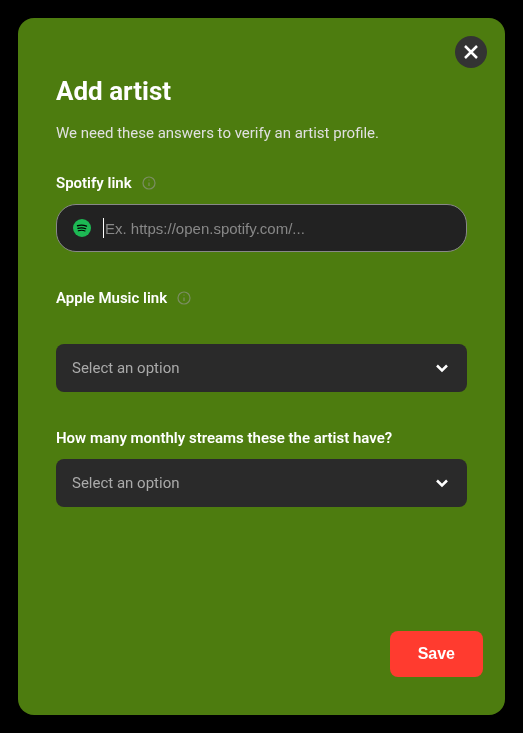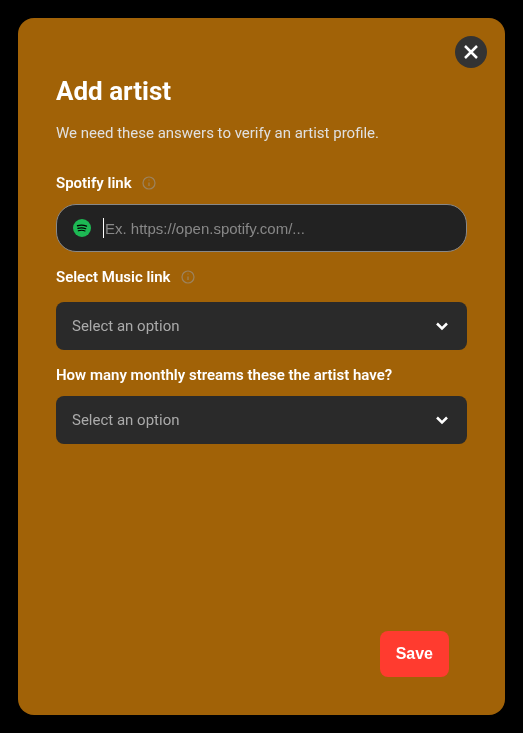--- a/index.html
+++ b/index.html
@@ -13,21 +13,21 @@
       font-family: -apple-system, BlinkMacSystemFont, 'Segoe UI', Roboto, Helvetica, Arial, sans-serif;
       width: 523px;
       height: 733px;
       display: flex;
       align-items: center;
       justify-content: center;
       padding: 18px;
     }
     
     .modal {
-      background: #a16207;
+      background: #4d7c0f;
       border-radius: 16px;
       width: 100%;
       height: 100%;
       padding: 38px;
       position: relative;
       color: #fff;
     }
     
     .close-btn {
       position: absolute;
@@ -59,21 +59,21 @@
     }
     
     .subtitle {
       font-size: 15px;
       color: #e0e0e0;
       margin-bottom: 32px;
       margin-top: 12px;
     }
     
     .field {
-      margin-bottom: 16px;
+      margin-bottom: 37px;
     }
     
     .label-row {
       display: flex;
       align-items: center;
       gap: 10px;
       margin-bottom: 12px;
     }
     
     .label {
@@ -148,26 +148,26 @@
       width: 18px;
       height: 18px;
       stroke: #fff;
       stroke-width: 2.5;
       fill: none;
     }
     
     .save-btn {
       position: absolute;
       bottom: 38px;
-      right: 56px;
+      right: 22px;
       background: #ff3b2f;
       color: #fff;
       border: none;
       border-radius: 8px;
-      padding: 14px 16px;
+      padding: 14px 28px;
       font-size: 16px;
       font-weight: 600;
       cursor: pointer;
     }
     
     .text-cursor {
       width: 1px;
       height: 20px;
       background: #fff;
       position: absolute;
@@ -209,21 +209,21 @@
           <path d="M7 15.8 Q12 14.3 16 16" stroke="#000" stroke-width="1.4" fill="none" stroke-linecap="round"></path>
         </svg>
       </span>
       <div class="text-cursor"></div>
       <input type="text" class="text-input" placeholder="Ex. https://open.spotify.com/..." style="">
     </div>
   </div>
 
   <div class="field">
     <div class="label-row">
-      <span class="label">Select Music link</span>
+      <span class="label">Apple Music link</span>
       <span class="info-icon">
         <svg viewBox="0 0 14 14" width="14" height="14" fill="none" stroke="#999" stroke-width="1.2">
           <circle cx="7" cy="7" r="6"></circle>
           <line x1="7" y1="6.5" x2="7" y2="10"></line>
           <circle cx="7" cy="4" r="0.6" fill="#999" stroke="none"></circle>
         </svg>
       </span>
     </div>
   </div>
 

